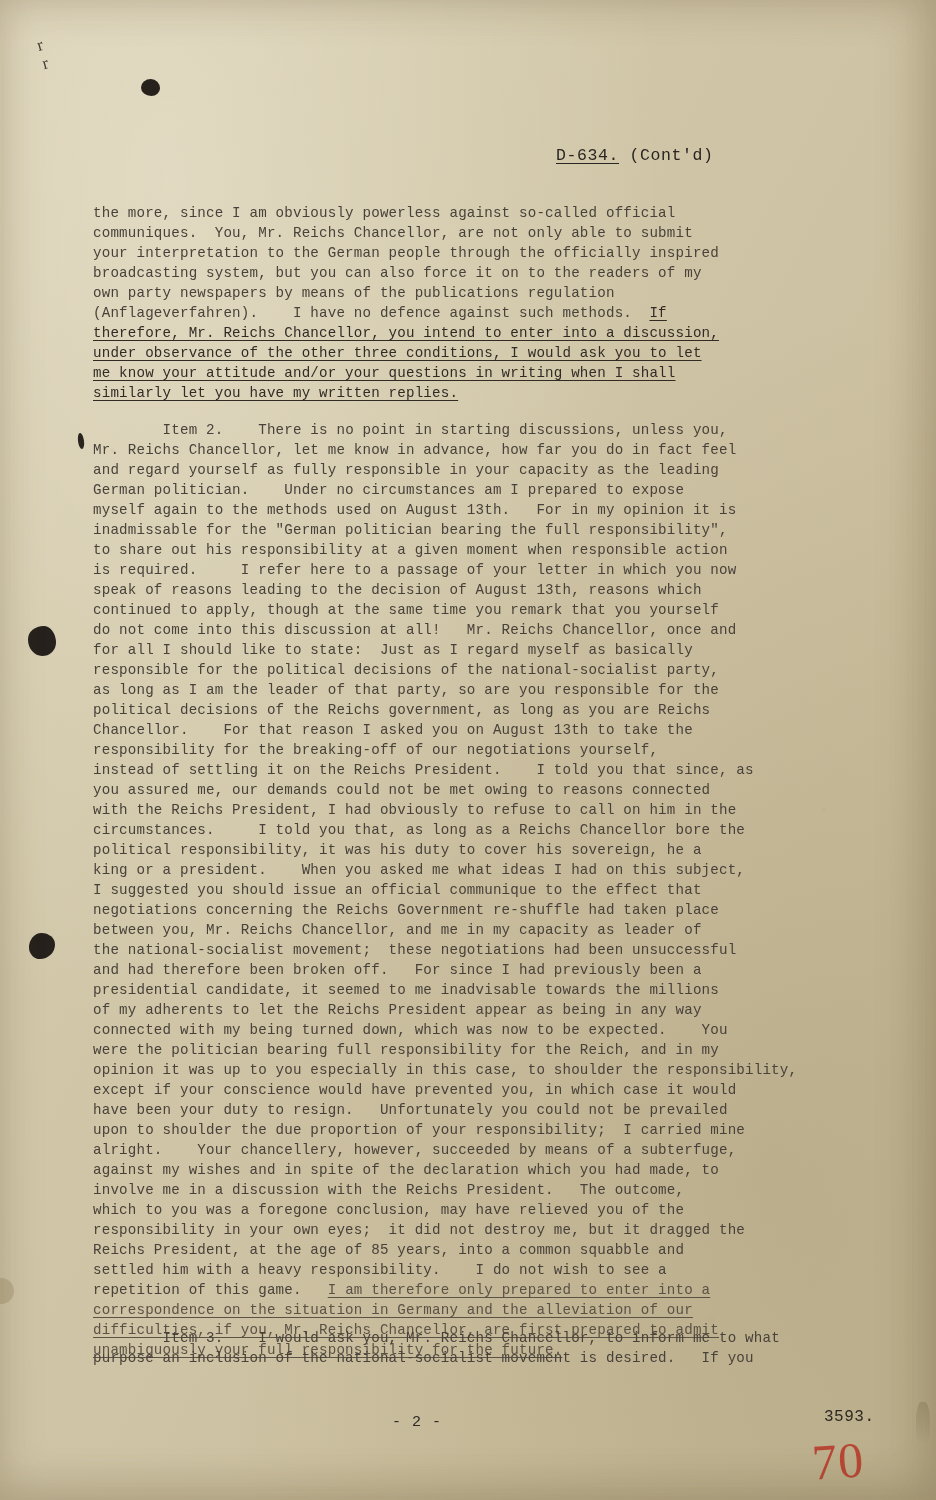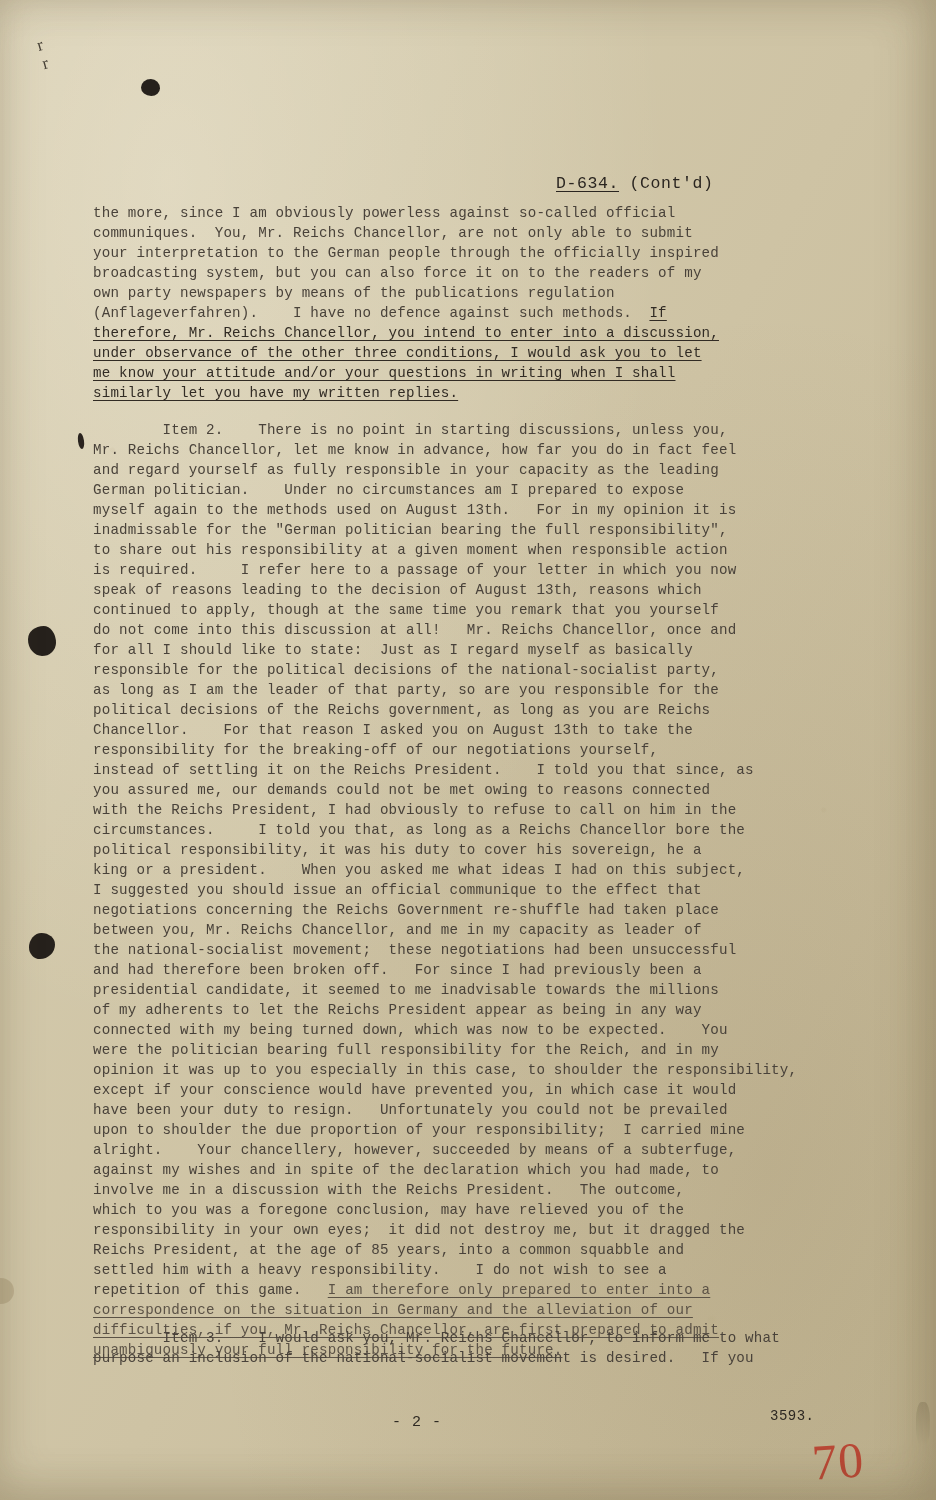--- a/index.html
+++ b/index.html
@@ -87,21 +87,20 @@
     left: 0; top: 0;
     width: 936px; height: 1500px;
   }
   .doc-id {
     position: absolute;
     left: 556px;
     top: 146px;
     font-size: 16.5px;
     letter-spacing: 0.6px;
     color: #2a2520;
-    margin-top: 28px;
   }
   .doc-id .underline-part {
     text-decoration: underline;
     text-underline-offset: 3px;
   }
   .body-block {
     position: absolute;
     left: 93px;
     width: 760px;
     font-size: 14.2px;
@@ -122,23 +121,23 @@
   .page-num {
     position: absolute;
     left: 392px;
     top: 1414px;
     font-size: 15px;
     color: #2f2a23;
     letter-spacing: 1px;
   }
   .bates {
     position: absolute;
-    left: 770px;
+    left: 824px;
     top: 1408px;
-    font-size: 14px;
+    font-size: 16px;
     color: #2d2822;
     letter-spacing: 0.5px;
   }
   .red-stamp {
     position: absolute;
     left: 812px;
     top: 1432px;
     font-family: "Liberation Serif", serif;
     font-size: 50px;
     color: #b83223;

